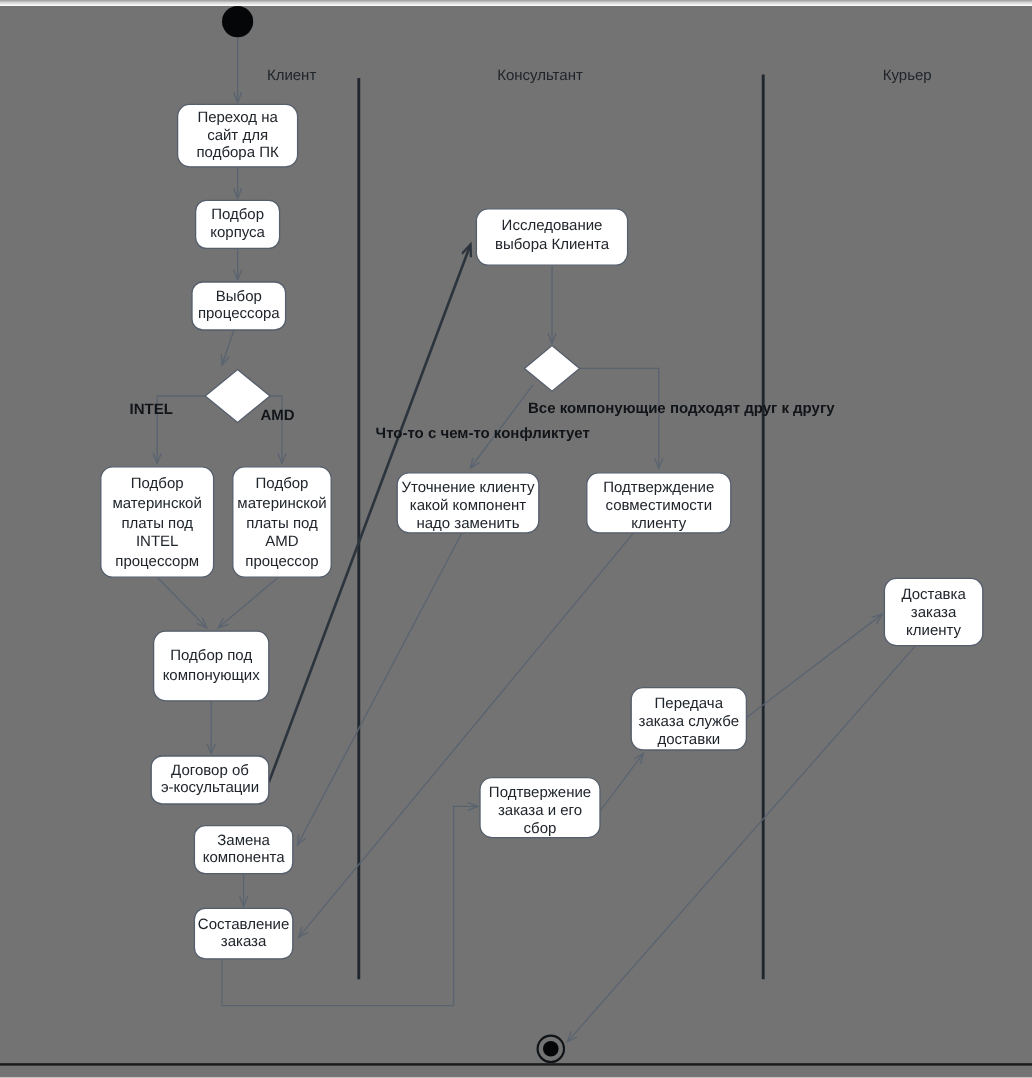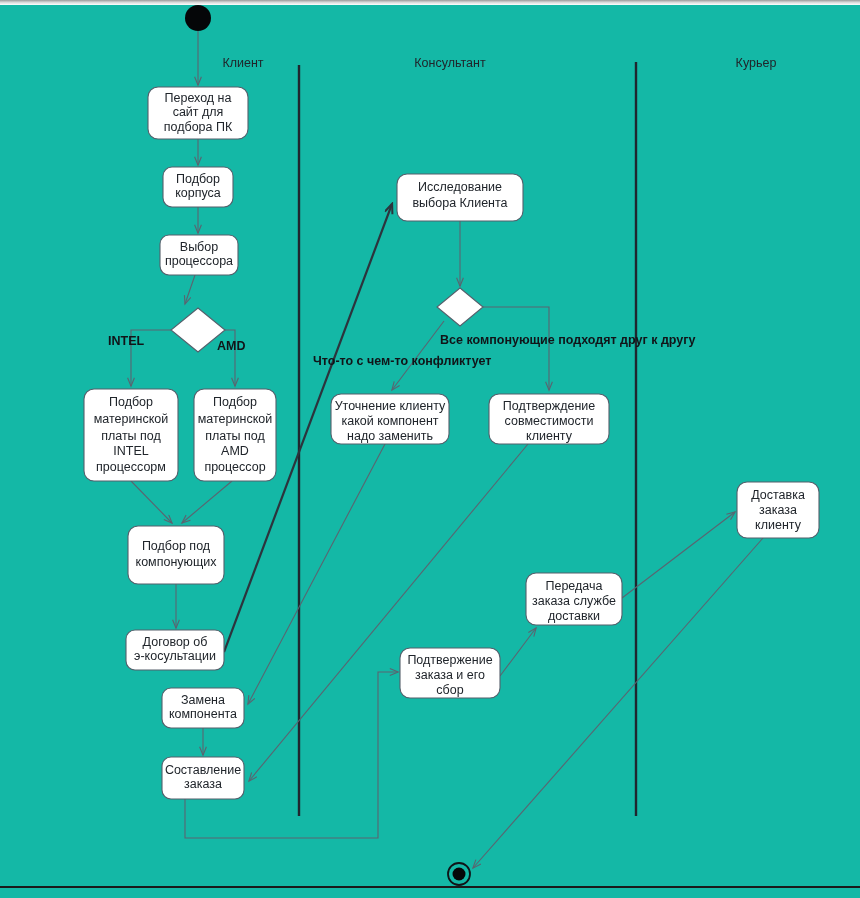--- a/index.html
+++ b/index.html
@@ -8,21 +8,21 @@
     padding: 0;
     background: #ffffff;
   }
   body {
     font-family: "Liberation Sans", sans-serif;
   }
   #diagram-root {
     position: relative;
     width: 860px;
     height: 898px;
-    background: #14b8a6;
+    background: #737373;
     overflow: hidden;
   }
   #top-gradient {
     position: absolute;
     left: 0; top: 0;
     width: 860px; height: 5px;
     background: linear-gradient(to bottom, #9a9a9a 0%, #d8d8d8 45%, #ffffff 100%);
   }
   #bottom-rule {
     position: absolute;

